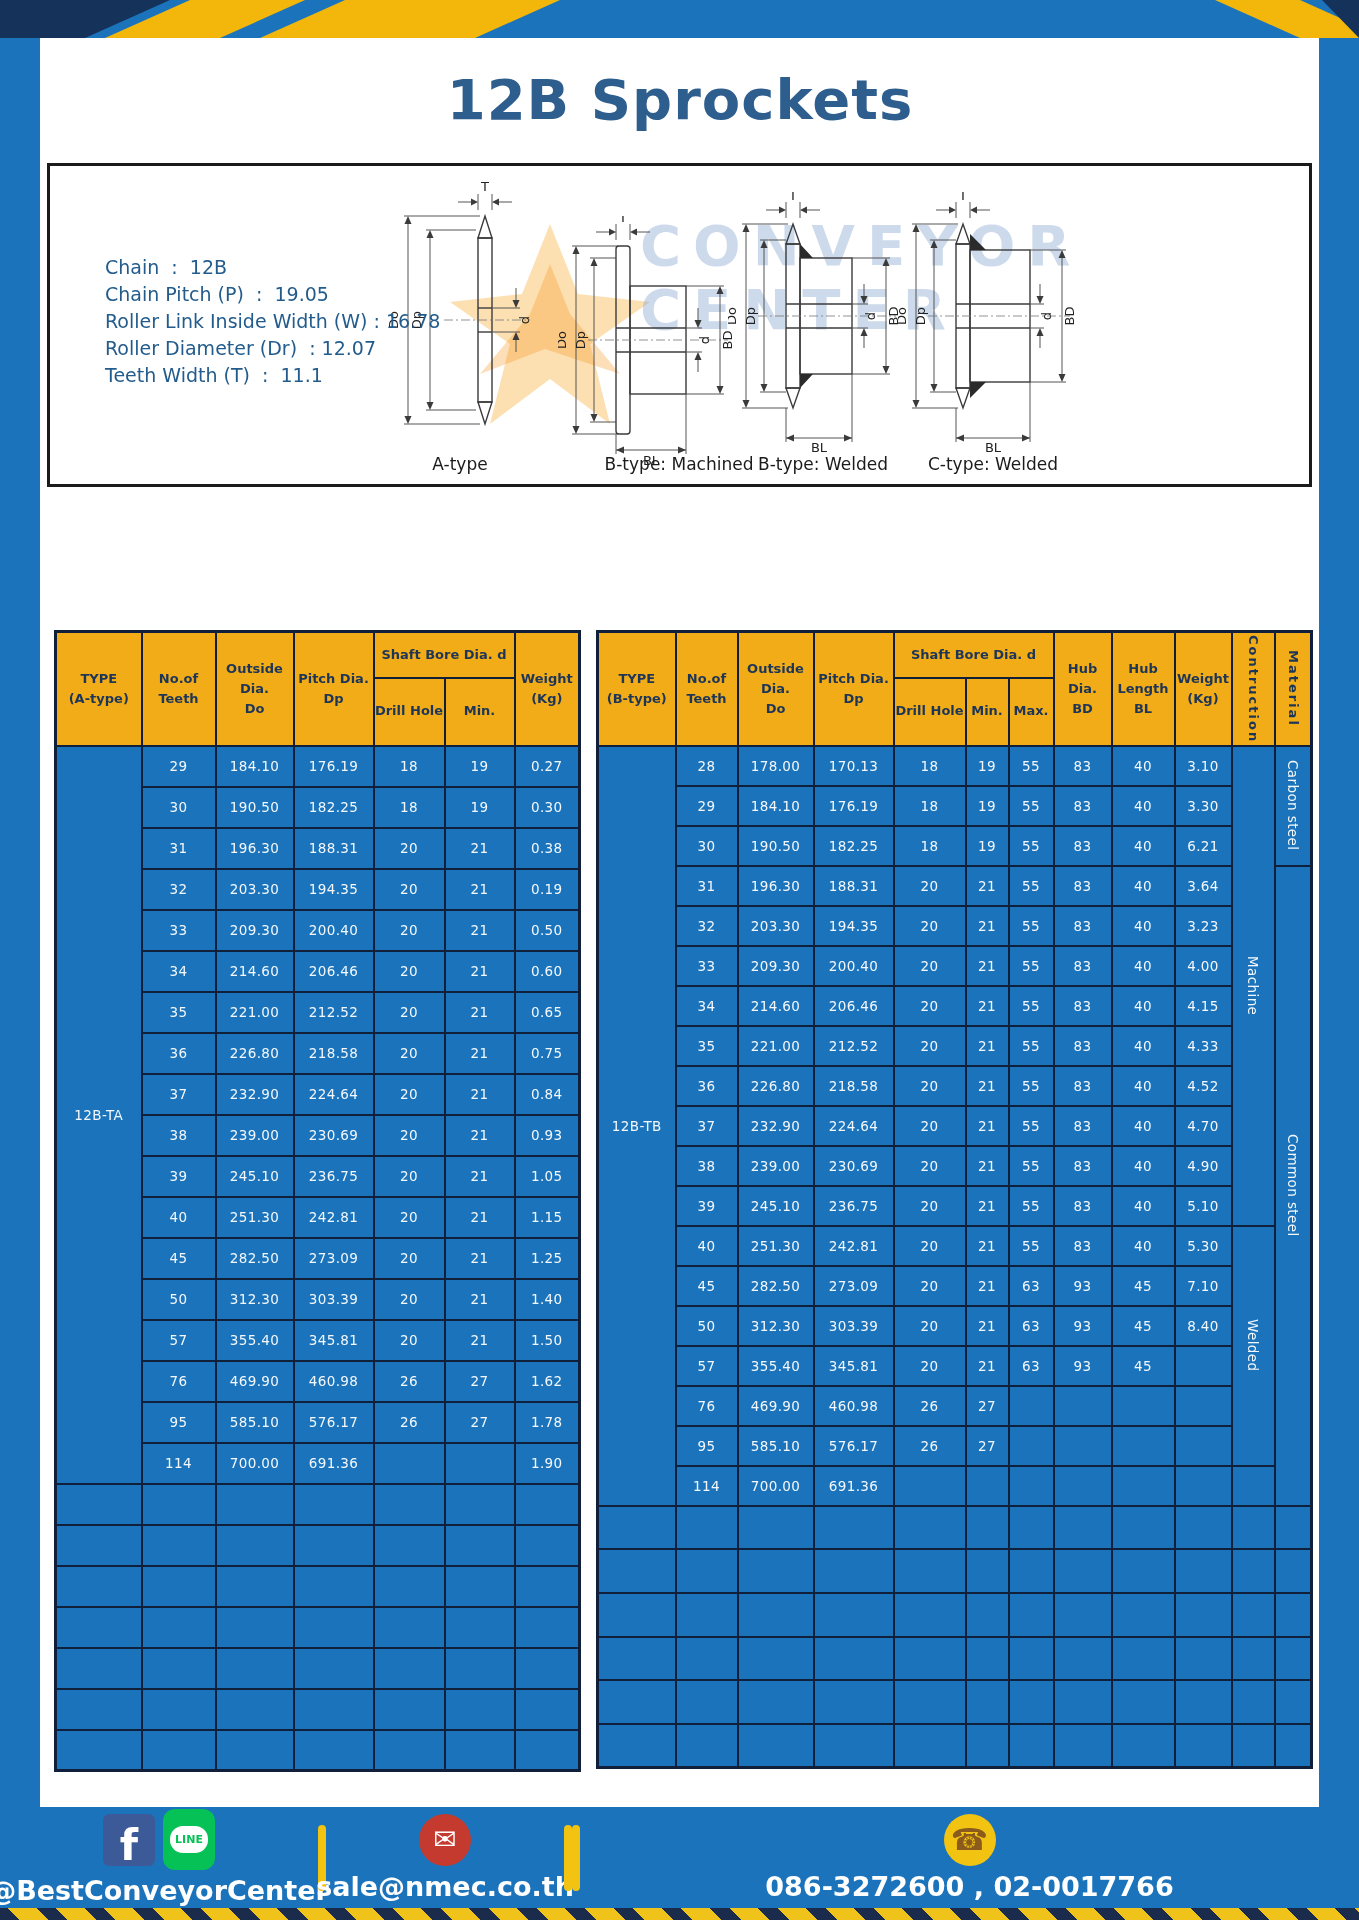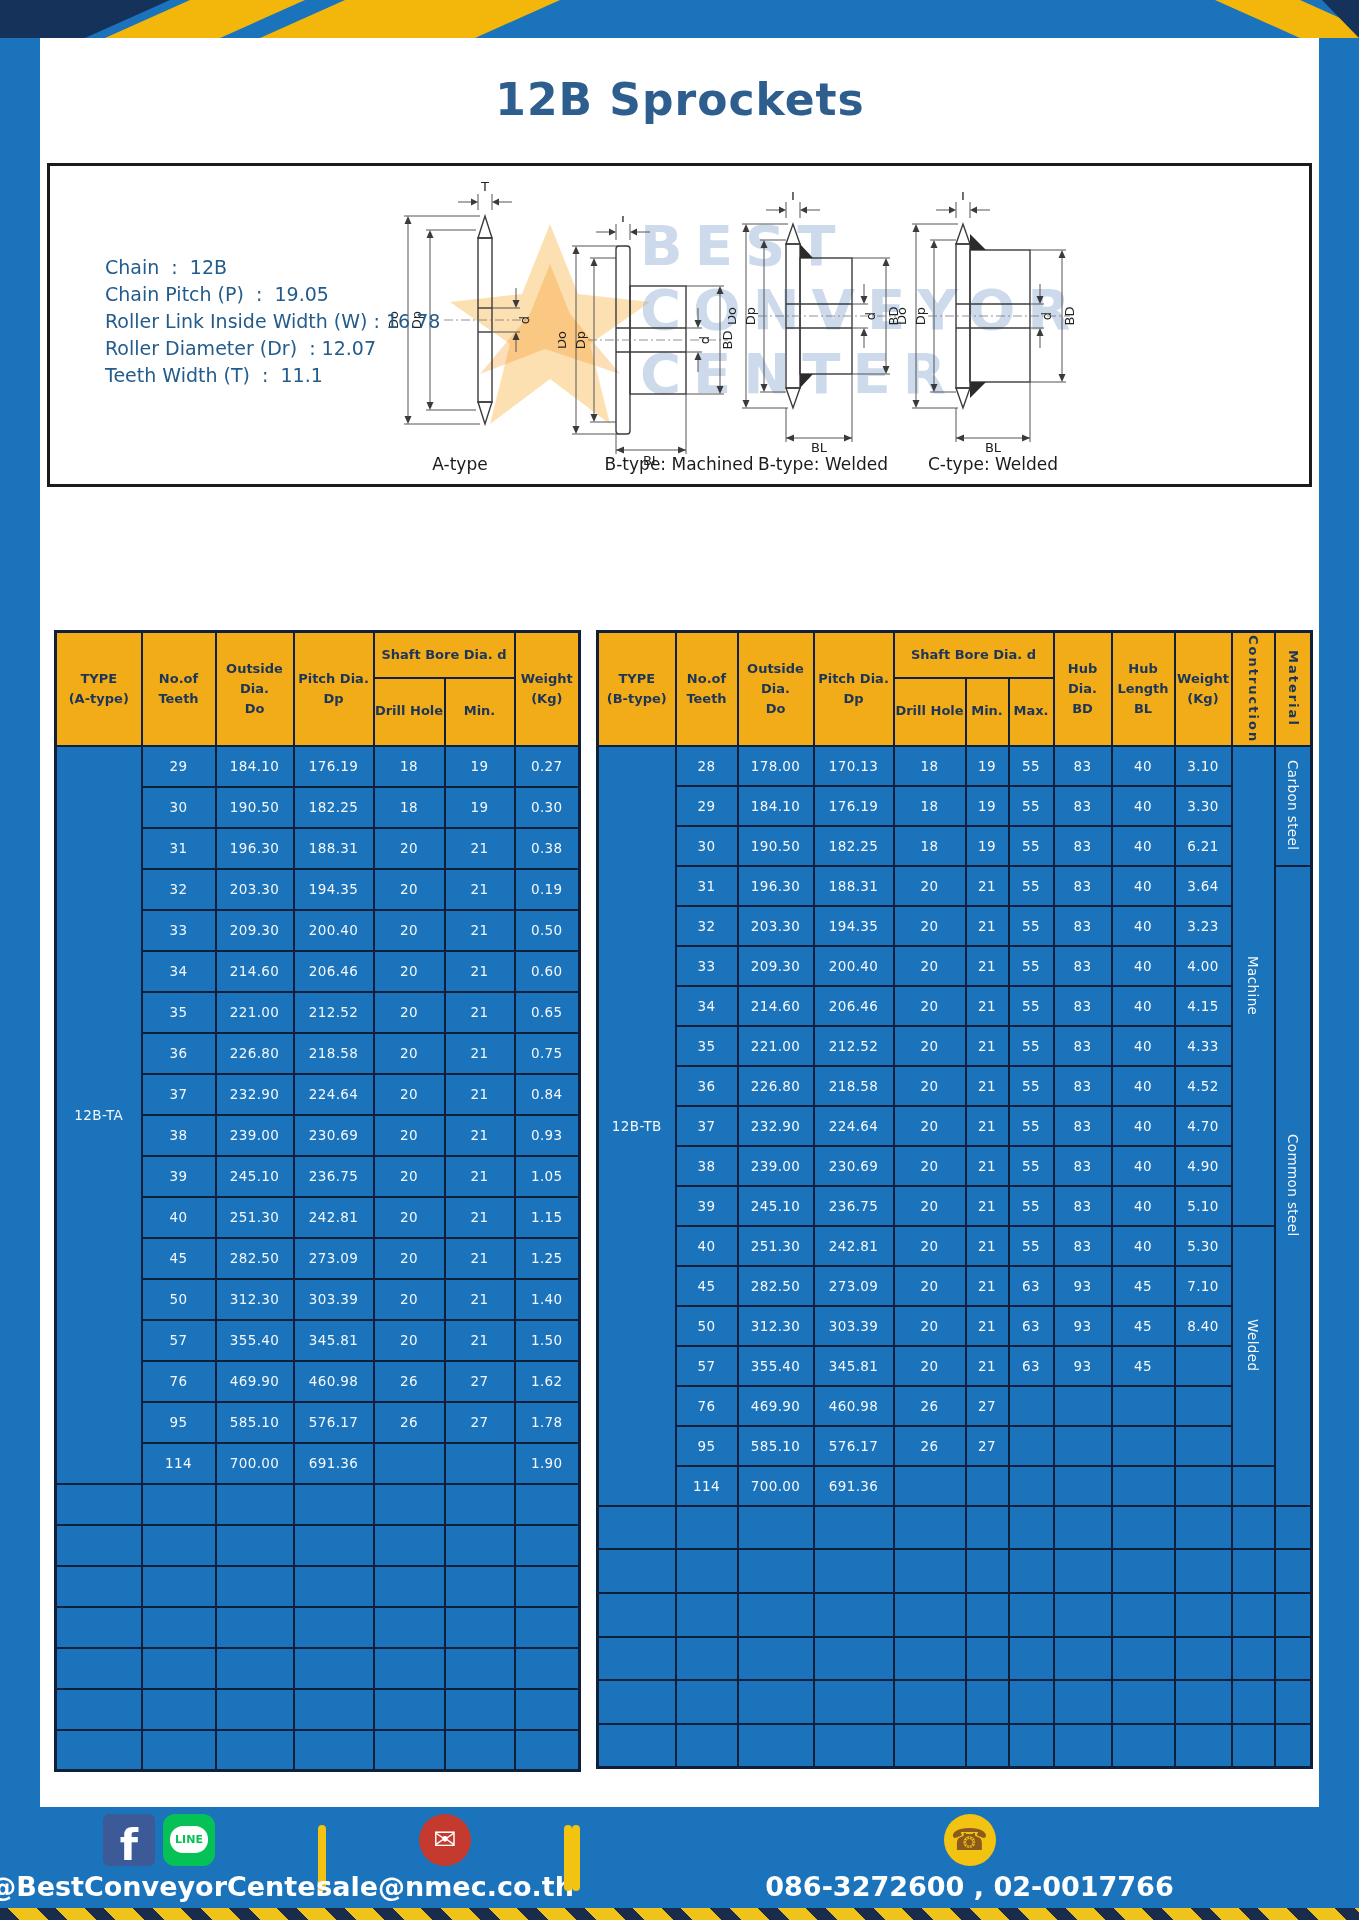--- a/index.html
+++ b/index.html
@@ -3,21 +3,21 @@
 <meta charset="utf-8">
 <style>
   * { box-sizing: border-box; margin: 0; padding: 0; }
   body { width: 1359px; height: 1920px; position: relative; background: #1B74BB;
          font-family: "DejaVu Sans", "Liberation Sans", sans-serif; overflow: hidden; }
   .page { position: absolute; inset: 0; }
   .topbar { position: absolute; left: 0; top: 0; }
   .card { position: absolute; left: 40px; top: 38px; width: 1279px; height: 1769px; background: #ffffff; }
   .title-banner { position: absolute; left: 298px; top: 57px; width: 764px; height: 85px;
 phy    background: #F2AC18; display: flex; align-items: center; justify-content: center; }
-  .title-banner span { font-size: 44px; font-weight: 800; color: #2E5E8E; letter-spacing: 1px; }
+  .title-banner span { font-size: 56px; font-weight: 800; color: #2E5E8E; letter-spacing: 1px; }
   .diagram-box { position: absolute; left: 47px; top: 163px; width: 1265px; height: 324px;
     background: #fff; border: 3px solid #1b1b1b; }
   .specs { position: absolute; left: 55px; top: 88px; z-index: 3; }
   .spec-line { font-size: 19px; font-weight: 400; color: #235C8C; line-height: 27px; white-space: pre; }
   .watermark { position: absolute; left: 380px; top: 48px; width: 700px; height: 240px; z-index: 1; }
   .wm-text { position: absolute; left: 210px; top: 0; font-weight: 800; font-size: 56px;
     line-height: 64px; letter-spacing: 12px; color: rgba(134,168,207,0.42); }
   .wm-shape { position: absolute; left: 20px; top: 10px; }
   .fig { position: absolute; z-index: 2; }
   .fig line, .fig rect, .fig polygon.o, .fig path { stroke: #3b3b3b; fill: none; }
@@ -37,21 +37,21 @@
   .vert { writing-mode: vertical-rl; letter-spacing: 2px; }
   .type-cell { font-size: 13px; letter-spacing: 1px; }
   .footer { position: absolute; left: 0; top: 1807px; width: 1359px; height: 101px; background: #1B74BB;
     display: flex; align-items: center; }
   .fsec { display: flex; flex-direction: column; align-items: center; justify-content: center; gap: 5px; height: 100%; }
   .fsec .ftext { color: #fff; font-weight: 700; font-size: 27px; }
   .icon-row { display: flex; gap: 8px; align-items: center; }
   .divider { width: 8px; height: 66px; background: #F2C311; border-radius: 4px; flex: 0 0 auto; }
   .fb-icon { width: 52px; height: 52px; background: #3D5A98; border-radius: 6px; color: #fff;
     font-size: 42px; font-weight: 700; display: flex; align-items: flex-end; justify-content: center; line-height: 0.95; }
-  .line-icon { width: 52px; height: 52px; background: #06C155; border-radius: 12px;
+  .line-icon { width: 52px; height: 61px; background: #06C155; border-radius: 12px;
     display: flex; align-items: center; justify-content: center; }
   .line-bubble { width: 38px; height: 27px; background: #fff; border-radius: 13px;
     display: flex; align-items: center; justify-content: center; font-size: 11px; font-weight: 800; color: #06C155; }
   .round-icon { width: 52px; height: 52px; border-radius: 50%; display: flex; align-items: center;
     justify-content: center; font-size: 28px; }
   .email-icon { background: #C43A2F; color: #fff; }
   .phone-icon { background: #F2C311; color: #8A5B1D; font-size: 30px; }
   .hazard { position: absolute; left: 0; top: 1908px; width: 1359px; height: 12px;
     background: repeating-linear-gradient(45deg, #1A2B4C 0 14px, #EFC31A 14px 34px); }
 </style>
@@ -76,21 +76,20 @@
   </div>
 
   <div class="diagram-box">
 
     <div class="watermark">
       <svg class="wm-shape" width="200" height="220" viewBox="0 0 200 220">
         <polygon points="100,0 128,70 200,78 140,120 160,200 100,155 40,200 60,120 0,78 72,70" fill="rgba(245,166,35,0.35)"></polygon>
         <polygon points="100,40 120,90 170,150 95,125 30,150 80,90" fill="rgba(245,146,20,0.30)"></polygon>
       </svg>
       <div class="wm-text">
-        <div>BEST</div>
         <div>CONVEYOR</div>
         <div>CENTER</div>
       </div>
     </div>
 
     <div class="specs">
       <div class="spec-line">Chain  :  12B</div>
       <div class="spec-line">Chain Pitch (P)  :  19.05</div>
       <div class="spec-line">Roller Link Inside Width (W) : 16.78</div>
       <div class="spec-line">Roller Diameter (Dr)  : 12.07</div>

